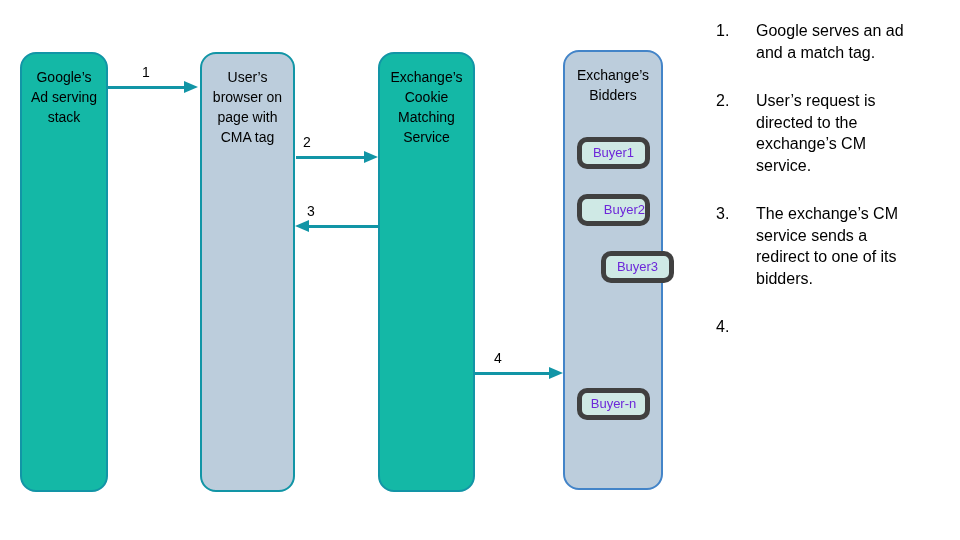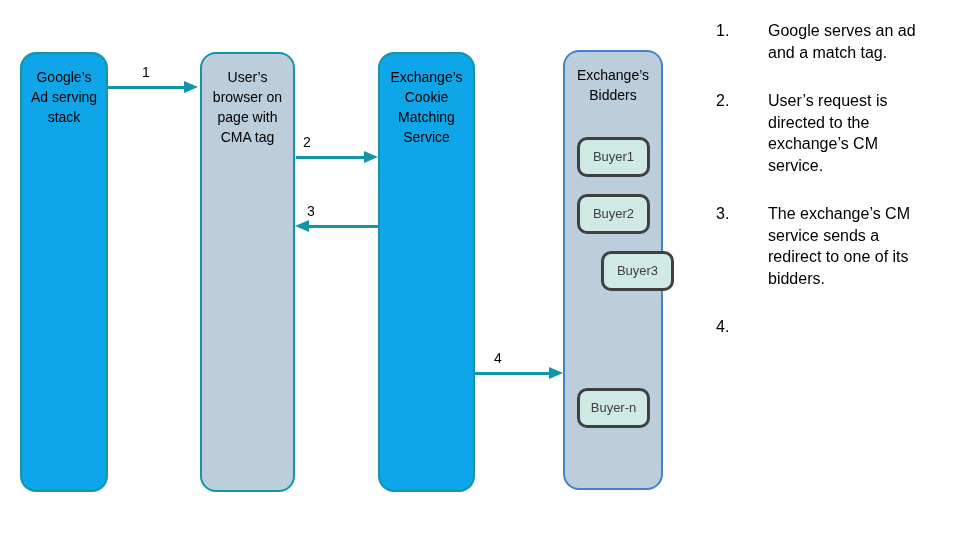--- a/index.html
+++ b/index.html
@@ -24,47 +24,47 @@
     border: 2px solid #1295a6;
     text-align: center;
     padding-top: 13px;
     font-size: 14px;
     line-height: 20px;
     color: #000;
   }
   .node-label {
     white-space: pre-line;
   }
-  .mint  { background: #0ea5e9; }
+  .mint  { background: #14b8a6; }
   .bluegray { background: #bccddc; }
   .node.bidders { border-color: #4384c8; }
 
   #node-google  { left: 20px;  top: 52px; width: 88px;  height: 440px; }
   #node-browser { left: 200px; top: 52px; width: 95px;  height: 440px; }
   #node-cm      { left: 378px; top: 52px; width: 97px;  height: 440px; }
   #node-bidders { left: 563px; top: 50px; width: 100px; height: 440px; }
 
   
   .buyer {
     position: absolute;
     left: 12px;
     width: 73px;
-    height: 40px;
+    height: 32px;
     box-sizing: border-box;
     background: #cfe9e5;
-    border: 3px solid #404040;
+    border: 5px solid #404040;
     border-radius: 10px;
     display: flex;
     align-items: center;
     justify-content: center;
     font-size: 13px;
-    color: #404040;
+    color: #6d28d9;
   }
   #buyer-1 { top: 85px; }
-  #buyer-2 { top: 142px; }
+  #buyer-2 { top: 142px; justify-content: flex-end; }
   #buyer-3 { top: 199px; margin-left: 24px; }
   #buyer-n { top: 336px; }
 
   
   .arrow {
     position: absolute;
     height: 3px;
     background: #1295a6;
   }
   .arrow.right::after {
@@ -115,21 +115,20 @@
   .step {
     display: flex;
     margin-bottom: 27px;
   }
   .step-num {
     width: 40px;
     flex-shrink: 0;
   }
   .step-text {
     white-space: pre-line;
-    margin-left: 12px;
   }
 </style>
 </head>
 <body>
 
 <div class="canvas">
 
   <div class="node mint" id="node-google">
     <div class="node-label">Google’s
 Ad serving

